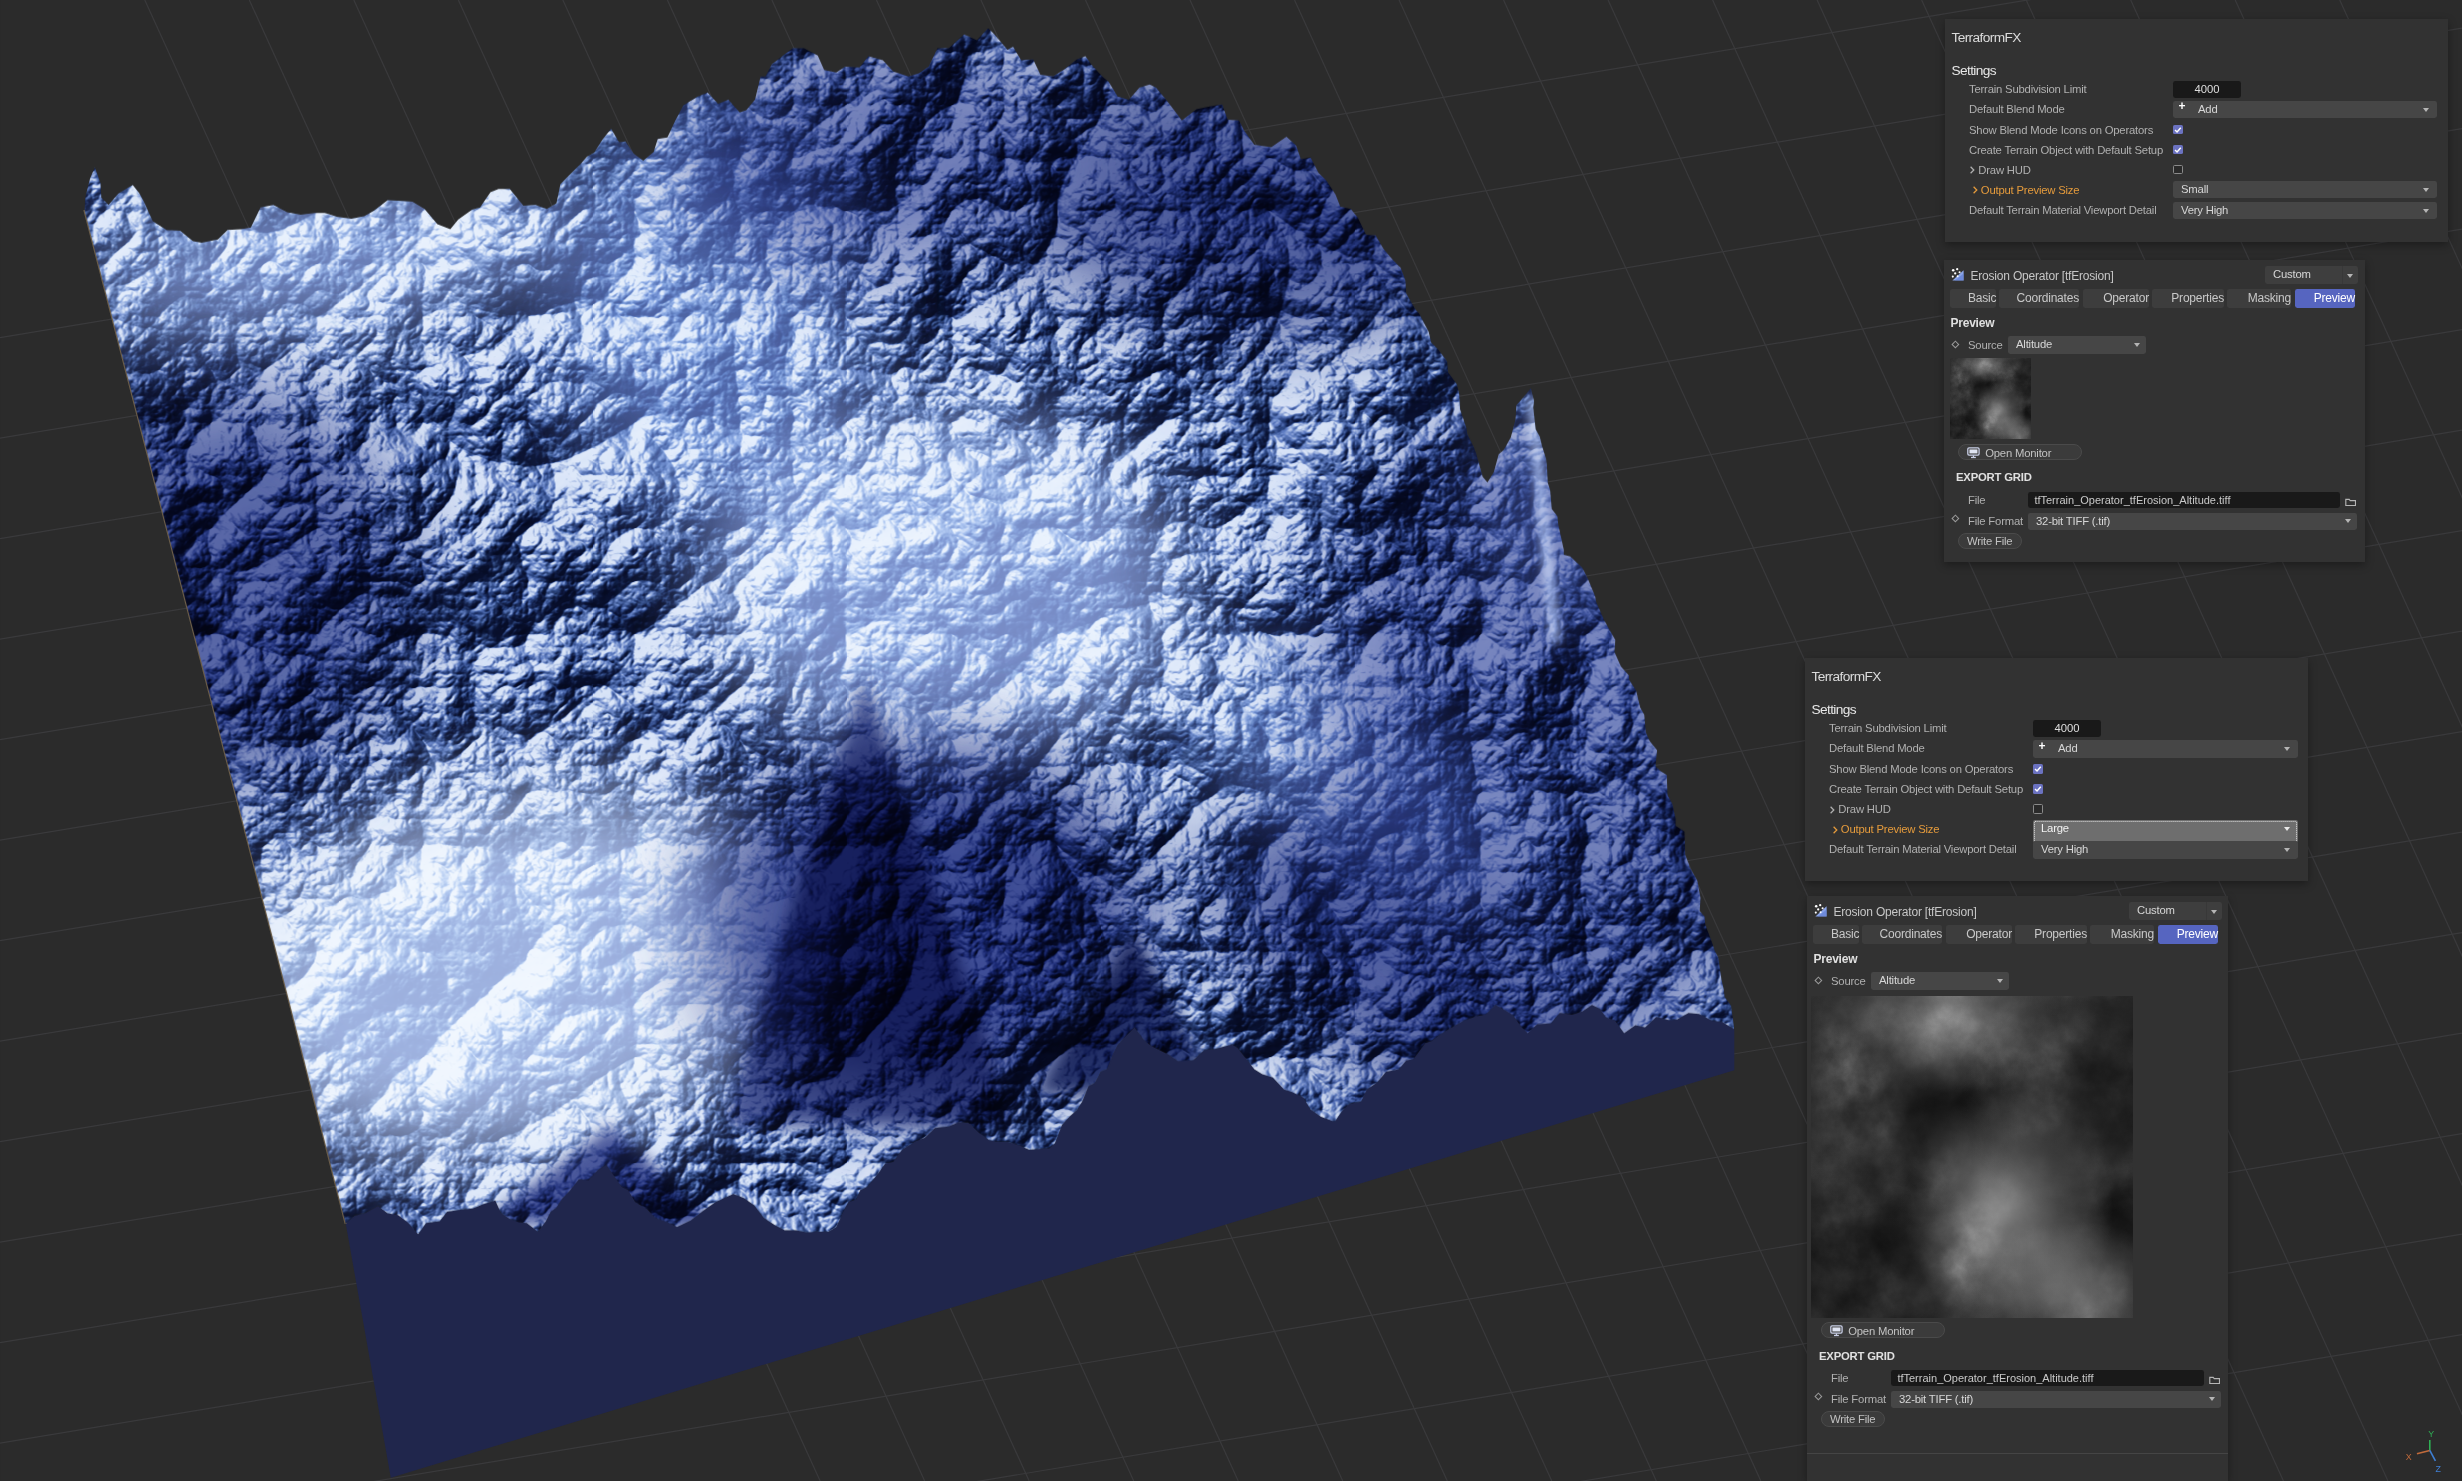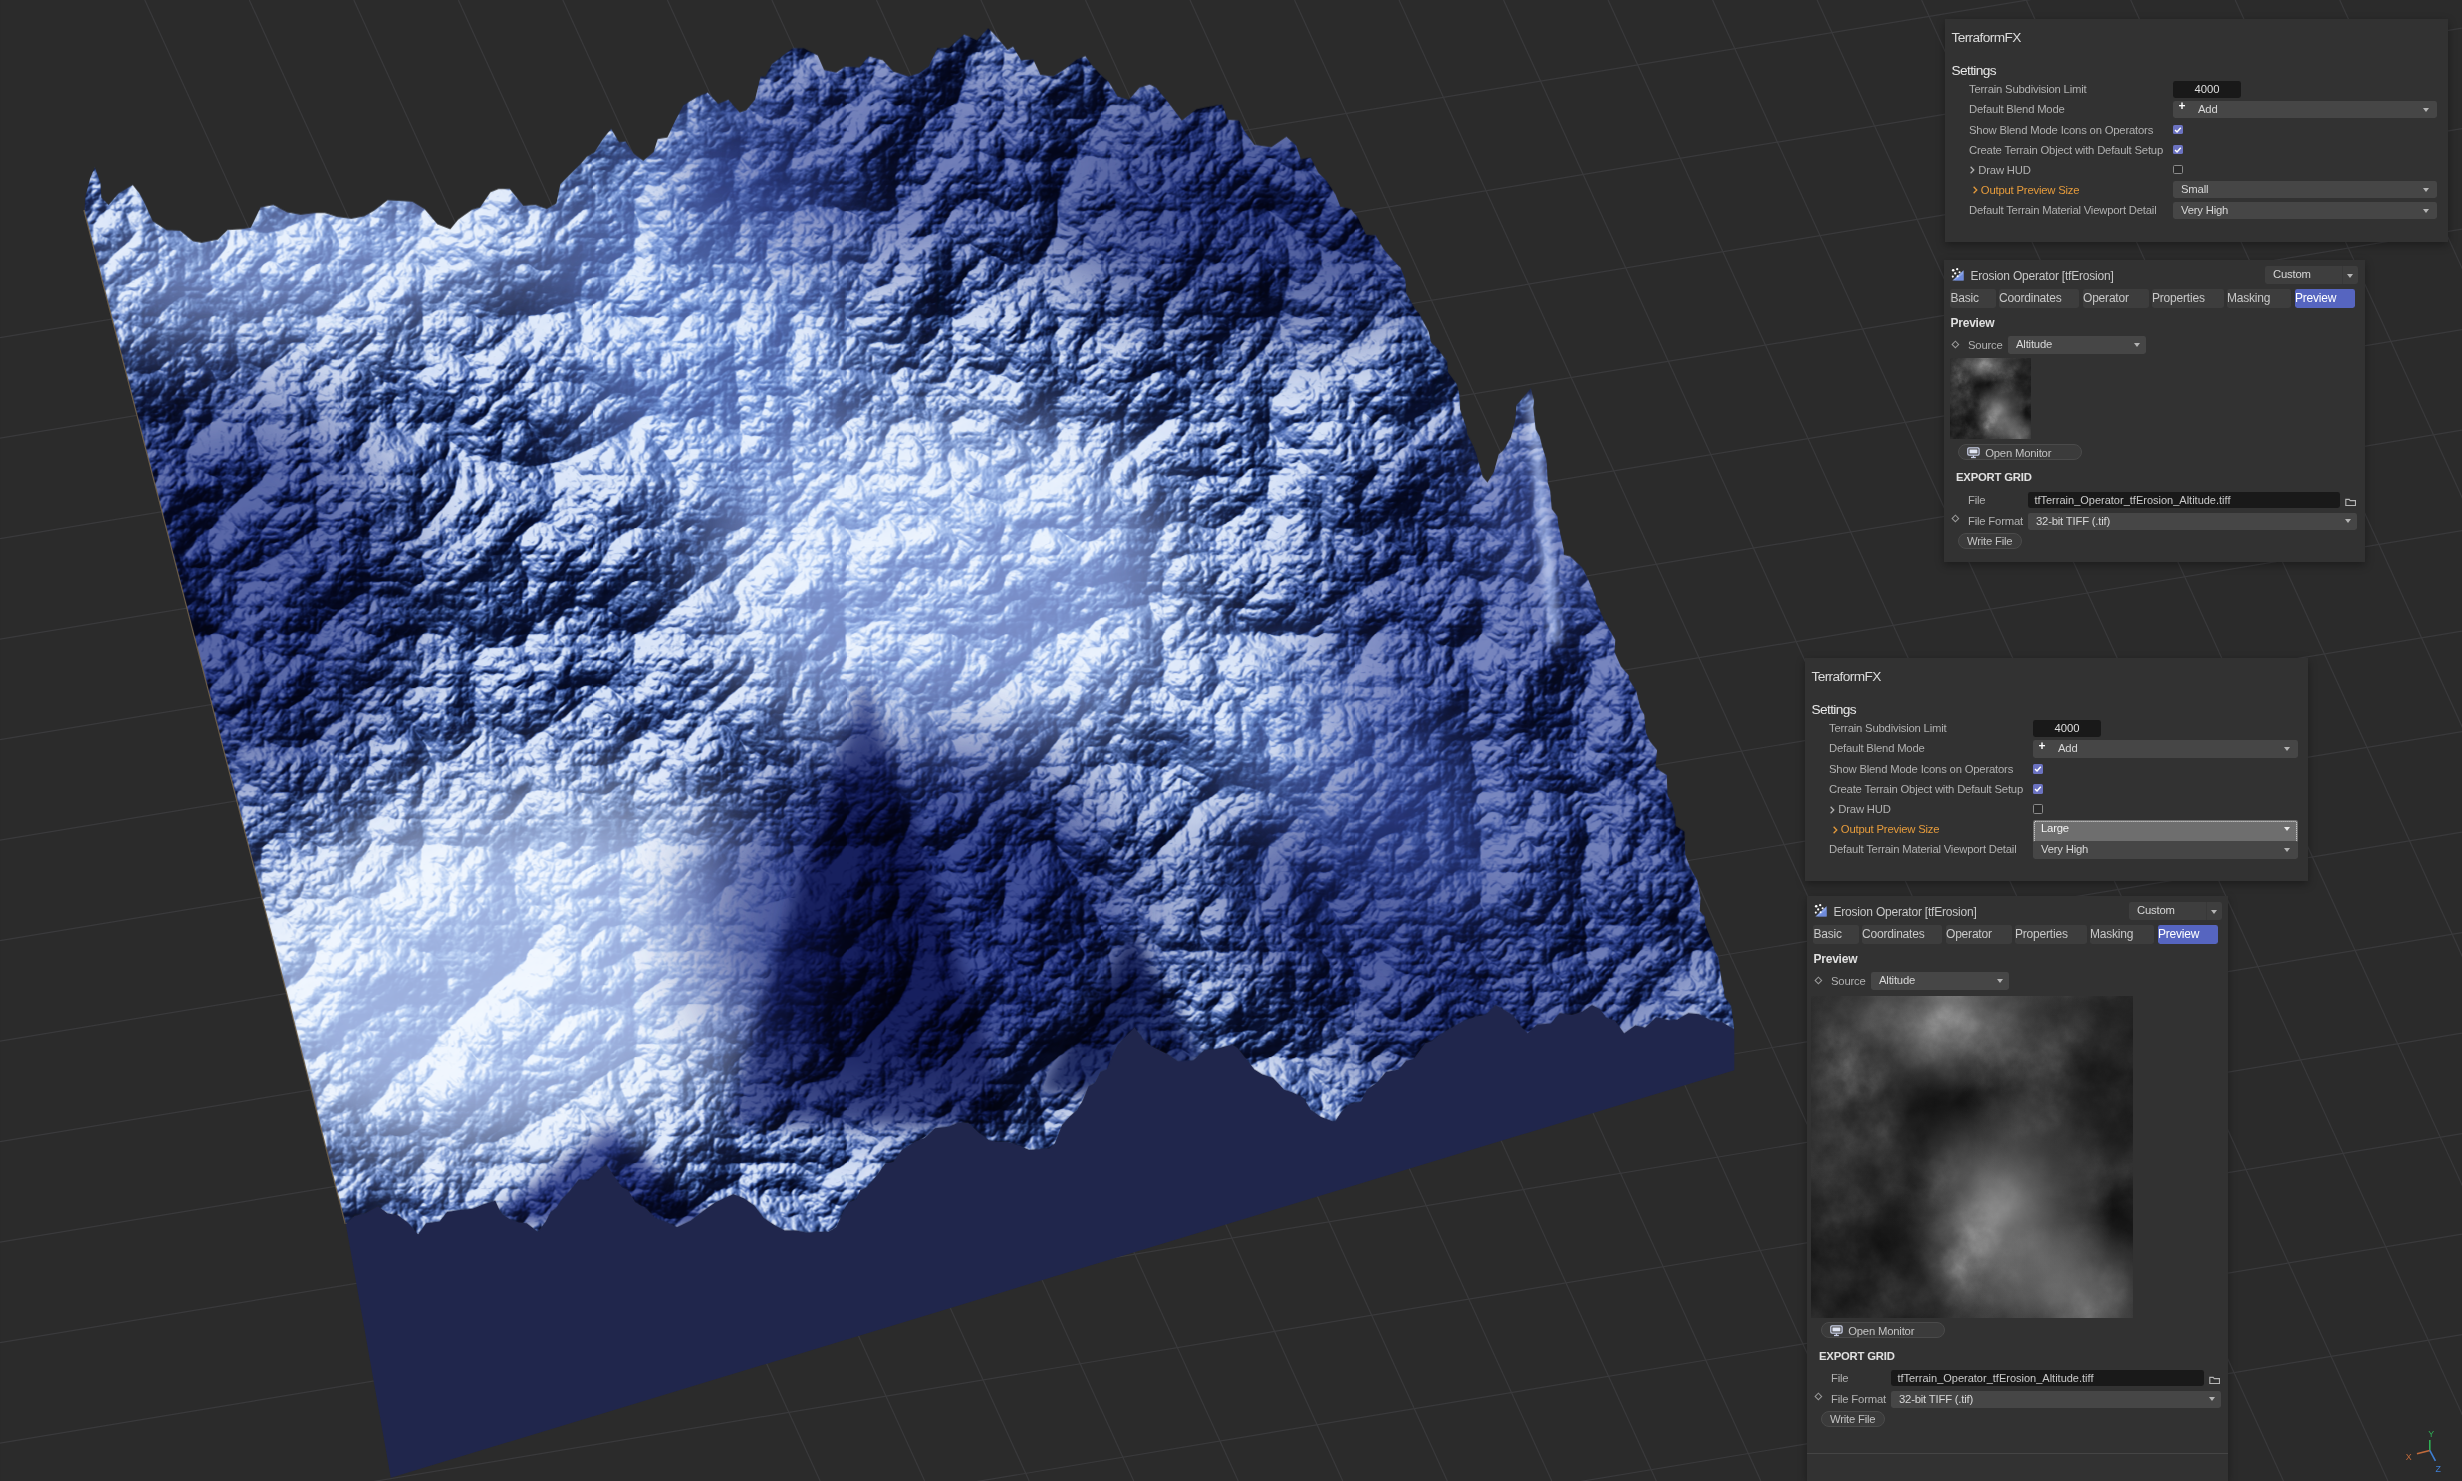--- a/index.html
+++ b/index.html
@@ -4,21 +4,21 @@
 #stage{position:absolute;top:0;left:0;width:2462px;height:1481px}
 .panel{position:absolute;background:#323232;box-shadow:0 3.2px 8px rgba(0,0,0,.35)}
 .lbl{position:absolute;font-size:11.3px;letter-spacing:-0.2px;color:#b0b0b0;white-space:nowrap}
 .ttl{position:absolute;font-size:13.7px;letter-spacing:-0.6px;color:#dcdcdc;white-space:nowrap}
 .inp{position:absolute;background:#191919;border-radius:2.4px;color:#dedede;font-size:11.3px;text-align:center;line-height:17px}
 .dd{position:absolute;background:#464646;border-radius:2.4px;color:#d6d6d6;font-size:11.3px;letter-spacing:-0.2px;line-height:17.7px;padding-left:8px}
 .ar{position:absolute;width:0;height:0;border-left:3.6px solid transparent;border-right:3.6px solid transparent;border-top:4.4px solid #b5b5b5}
 .cb{position:absolute;width:9.7px;height:9.7px;border-radius:1.6px}
 .cb.on{background:#6b72c0}
 .cb.off{background:#2a2a2a;border:1.6px solid #8a8a8a}
-.tab{position:absolute;background:#3d3d3d;border-radius:2.4px;color:#c8c8c8;font-size:12px;letter-spacing:-0.2px;text-align:left;height:18.5px;line-height:18.5px}
+.tab{position:absolute;background:#3d3d3d;border-radius:2.4px;color:#c8c8c8;font-size:12px;letter-spacing:-0.2px;text-align:right;height:18.5px;line-height:18.5px}
 .tab.act{background:#5665c0;color:#fff}
 .btn{position:absolute;background:#3b3b3b;border:0.8px solid #4a4a4a;border-radius:8px;color:#c2c2c2;font-size:11.3px;letter-spacing:-0.2px}
 .hd{position:absolute;font-weight:bold;color:#e0e0e0;font-size:12px;letter-spacing:-0.2px;white-space:nowrap}
 .org{color:#e59b3c}</style></head>
 <body>
 <svg id="stage" width="2462" height="1481" viewBox="0 0 3062 1842">
 <defs>
 <filter id="relief" color-interpolation-filters="sRGB" x="-2%" y="-2%" width="104%" height="104%">
   <feTurbulence type="turbulence" baseFrequency="0.0038" numOctaves="6" seed="11"></feTurbulence>
   <feDiffuseLighting lighting-color="#ffffff" surfaceScale="48" diffuseConstant="1.1">

